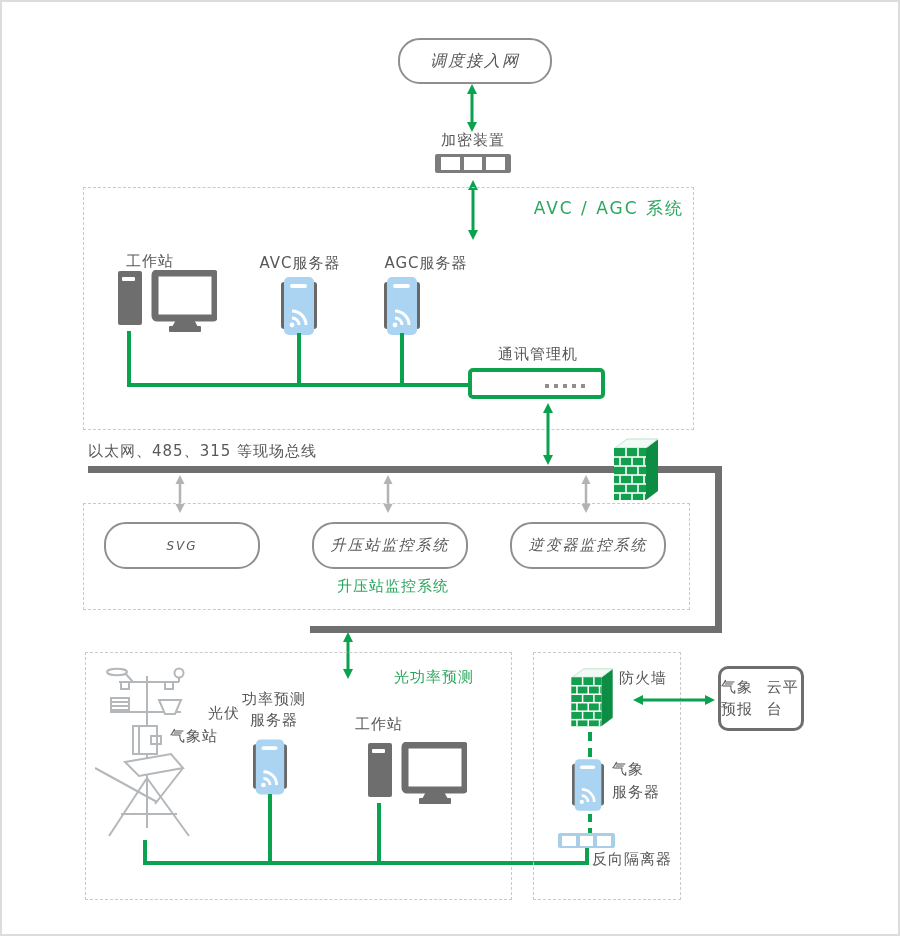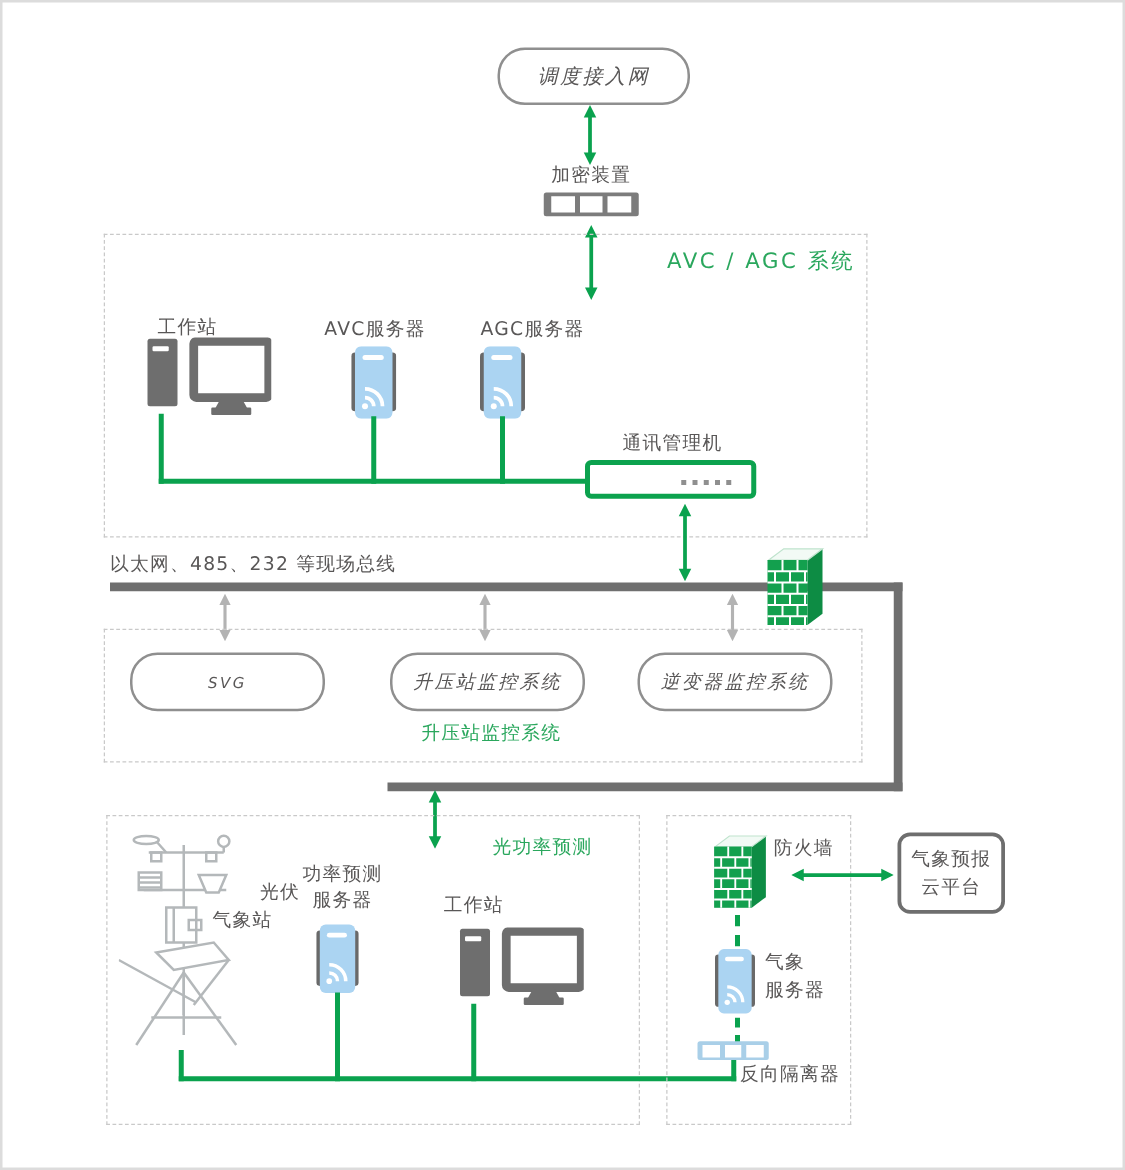--- a/index.html
+++ b/index.html
@@ -31,21 +31,21 @@
     display:flex;gap:4px;padding:2.5px 4px;box-sizing:border-box;
   }
   .iso-device .cell{flex:1;background:#ffffff;}
   .comm-box{
     position:absolute;background:#ffffff;border:4px solid #0ca24e;border-radius:5px;
   }
   .comm-dots{position:absolute;right:16px;top:12px;display:flex;gap:5px;}
   .comm-dots span{width:4px;height:4px;background:#8f8f8f;display:block;}
   .cloud-box{
     position:absolute;border:3px solid #6e6e6e;border-radius:10px;background:#fff;
-    display:flex;flex-direction:column;align-items:center;justify-content:center;
+    display:flex;align-items:center;justify-content:center;
     font-size:15px;line-height:1.45;letter-spacing:1px;color:#595757;
   }
   svg{display:block;}
 </style>
 </head>
 <body>
 
 <div class="frame"></div>
 
 <div class="pill" style="left:398px;top:38px;width:150px;height:42px;font-size:16px;">
@@ -121,21 +121,21 @@
       <span></span>
   </div>
 </div>
 
 <svg class="abs" style="left:540px;top:403px;" width="16" height="62">
   <line x1="8" y1="8" x2="8" y2="54" stroke="#0aa24e" stroke-width="3"></line>
   <polygon points="8,0 3,10 13,10" fill="#0aa24e"></polygon>
   <polygon points="8,62 3,52 13,52" fill="#0aa24e"></polygon>
 </svg>
 
-<div class="abs lbl" style="left:88px;top:442px;width:320px;">以太网、485、232 等现场总线</div>
+<div class="abs lbl" style="left:88px;top:442px;width:320px;">以太网、485、315 等现场总线</div>
 <div class="busline" style="left:88px;top:466px;width:634px;height:7px;"></div>
 <div class="busline" style="left:715px;top:466px;width:7px;height:167px;"></div>
 <div class="busline" style="left:310px;top:626px;width:412px;height:7px;"></div>
 
 <svg class="abs" style="left:611px;top:436px;" width="50" height="68" viewBox="0 0 50 68">
   <polygon points="35,12 47,3 47,55 35,64" fill="#0d8c44"></polygon>
   <polygon points="4,12 16,3 47,3 35,12" fill="#f2faf5" stroke="#bfe3cd" stroke-width="1"></polygon>
   <rect x="3" y="12" width="32" height="52" fill="#13a04e"></rect>
   <g stroke="#ffffff" stroke-width="1.6">
     <line x1="3" y1="21" x2="35" y2="21"></line>

